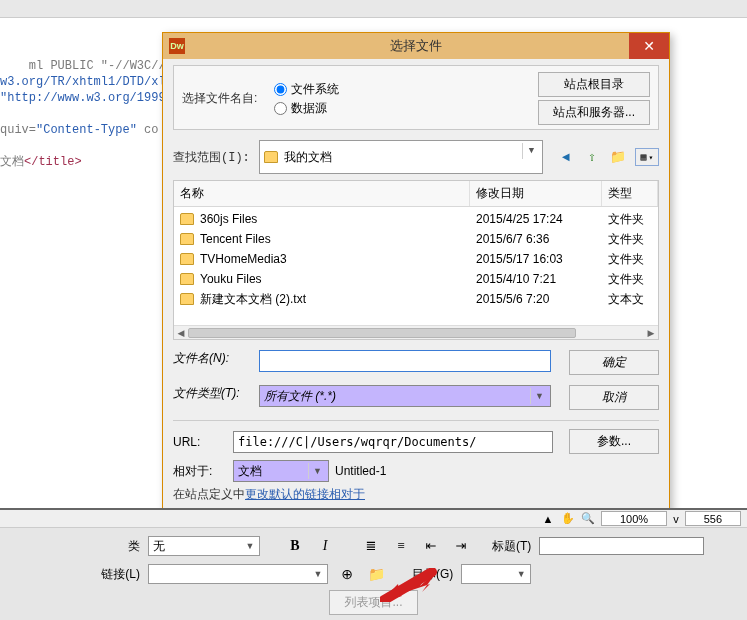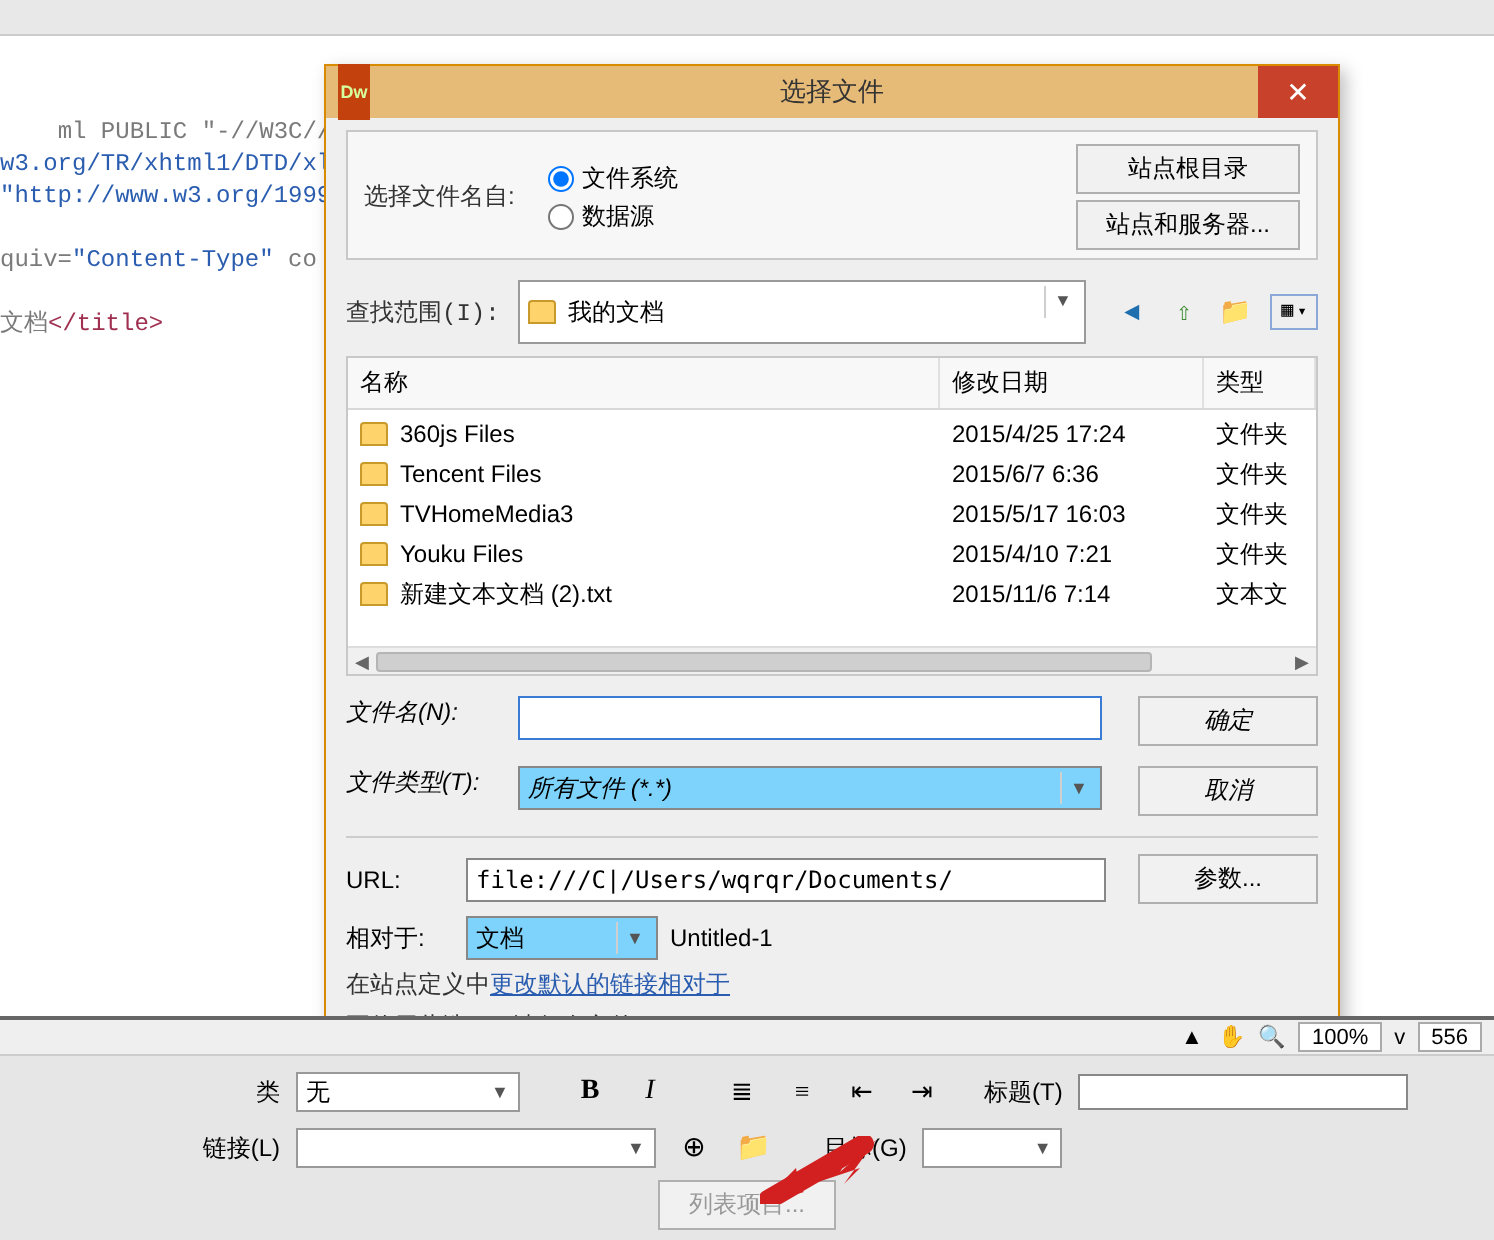--- a/index.html
+++ b/index.html
@@ -47,21 +47,21 @@
     box-shadow: 3px 3px 8px rgba(0,0,0,.25);
   }
   .dlg-title {
     height: 26px;
     background: #e6bb78;
     display: flex;
     align-items: center;
     position: relative;
   }
   .dlg-title .icon-dw {
-    width: 16px; height: 28px;
+    width: 16px; height: 16px;
     margin: 0 6px;
     background: #c2410c;
     display: inline-flex;
     align-items: center; justify-content: center;
     font-size: 9px; color: #d6ff9e; font-weight: bold;
   }
   .dlg-title .title-text {
     flex: 1;
     text-align: center;
     color: #333;
@@ -98,25 +98,25 @@
     min-width: 90px;
     text-align: center;
     cursor: pointer;
     font-size: 12px;
   }
   .top-btns { margin-left: auto; display: flex; flex-direction: column; gap: 3px; }
 
   .look-row { margin-top: 10px; display:flex; align-items:center; gap:8px;font-family:Liberation Mono, monospace; }
   .combo {
     flex: 1;
-    height: 32px;
+    height: 22px;
     border: 1px solid #9a9a9a;
     background: #fff;
     display: flex; align-items: center;
-    padding: 4px 4px;
+    padding: 16px 4px;
     position: relative;
     cursor: pointer;
   }
   .combo .folder-icon, .file-list .folder-icon, .file-list .file-icon {
     width: 14px; height: 12px;
     background: #ffd36b;
     border: 1px solid #c79a2b;
     border-radius: 2px 2px 0 0;
     margin-right: 6px;
     display:inline-block;
@@ -186,21 +186,21 @@
   .field-row { display:flex; align-items:flex-start; gap:8px; margin-top:10px;font-style:italic;}
   .field-row .lbl2 { width: 78px; }
   .text-input {
     flex:1; height:22px; border:1px solid #3a7bd5; background:#fff; padding:1px 4px;
     font:inherit;
   }
   .plain-input {
     flex:1; height:22px; border:1px solid #888; background:#fff; padding:1px 4px; font:inherit;
   }
   .select-input {
-    flex:1; height:22px; border:1px solid #888; background:#7dd3fc; padding:1px 4px;
+    flex:1; height:22px; border:1px solid #888; background:#c4b5fd; padding:1px 4px;
     display:flex;align-items:center;position:relative;cursor:pointer;
   }
   .select-input .dd-arrow {
     position:absolute; right:2px; top:2px; width:18px;height:16px;
     border-left:1px solid #cfcfcf;
     display:flex;align-items:center;justify-content:center;font-size:9px;color:#555;
   }
   .right-btn { width: 90px; margin-left: 10px;}
   hr.divider { margin: 10px 0 8px 0; border:none; border-top:1px solid #ccc;}
 
@@ -214,21 +214,21 @@
     left:0;right:0;bottom:0;
     height: 112px;
     background:#e6e6e6;
     border-top:2px solid #666;
   }
   .status-row {
     height:18px;background:#efefef;border-bottom:1px solid #ccc;
     display:flex;align-items:center;justify-content:flex-end;padding:0 6px;gap:6px;font-size:11px;
   }
   .status-row .mini-ico{width:14px;height:14px;display:inline-flex;align-items:center;justify-content:center;font-size:11px;cursor:pointer;}
-  .zoom-box{border:1px solid #aaa;background:#fff;padding:0 6px;height:15px;display:inline-flex;align-items:center;font-size:11px;}
+  .zoom-box{border:1px solid #aaa;background:#fff;padding:0 18px;height:15px;display:inline-flex;align-items:center;font-size:11px;}
 
   .prop-grid { padding: 8px 10px 0 100px; display:flex;flex-direction:column;gap:8px;}
   .prop-row { display:flex;align-items:center;gap:8px;}
   .prop-lbl { width:40px; text-align:right;}
   .p-select {
     width: 112px; height:20px; border:1px solid #999;background:#fff;
     display:flex;align-items:center;padding:0 4px;position:relative;cursor:pointer;
   }
   .p-select .dd-arrow{position:absolute;right:2px;top:2px;width:14px;height:14px;display:flex;align-items:center;justify-content:center;font-size:9px;color:#555;}
   .fmt-btn{width:22px;height:20px;display:flex;align-items:center;justify-content:center;cursor:pointer;font-family:"Times New Roman",serif;font-size:14px;}
@@ -336,21 +336,21 @@
               <span>Youku Files</span>
             </div>
             <div class="date">2015/4/10 7:21</div>
             <div class="type">文件夹</div>
           </div>
           <div class="file-row">
             <div class="name">
               <span class="file-icon"></span>
               <span>新建文本文档 (2).txt</span>
             </div>
-            <div class="date">2015/11/6 7:14</div>
+            <div class="date">2015/5/6 7:20</div>
             <div class="type">文本文</div>
           </div>
         </div>
       <div class="h-scroll">
         <div class="arrow">◀</div>
         <div class="track">
             <div class="thumb"></div>
           </div>
         <div class="arrow">▶</div>
       </div>

